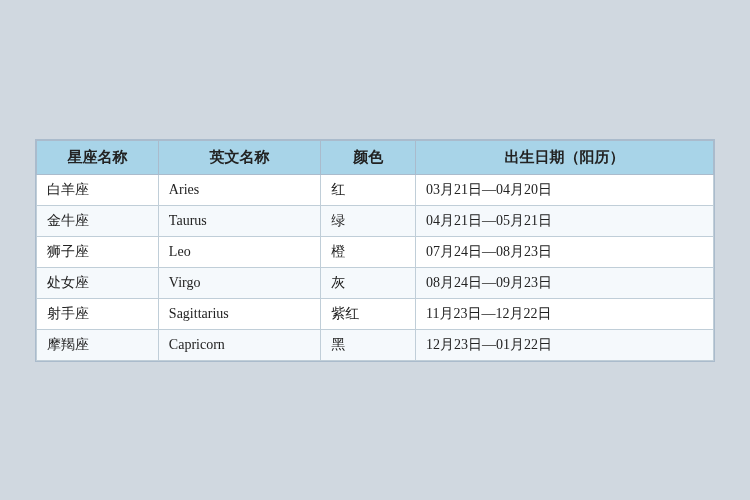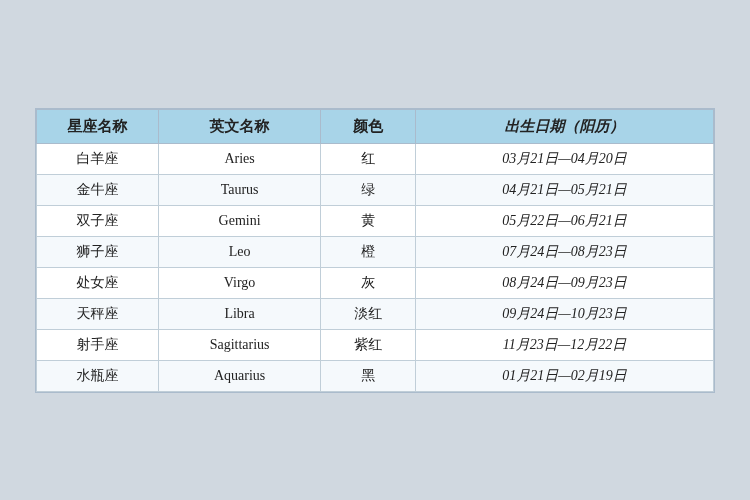--- a/index.html
+++ b/index.html
@@ -38,28 +38,27 @@
     }
     tbody tr {
       background-color: #ffffff;
     }
     tbody tr:nth-child(even) {
       background-color: #f5f9fc;
     }
     tbody td {
       border: 1px solid #c0ced8;
       padding: 6px 10px;
-      text-align: center;
       font-size: 14px;
       color: #222;
     }
     .col-cn { width: 18%; }
     .col-en { width: 24%; margin-top: 20px; }
     .col-color { width: 14%; }
-    .col-date { width: 44%; font-style: italic; }
+    .col-date { width: 44%; }
   </style>
 </head>
 <body>
 
 <div class="table-container">
   <table>
     <thead>
       <tr>
         <th class="col-cn">星座名称</th>
         <th class="col-en">英文名称</th>
@@ -74,50 +73,38 @@
           <td class="col-color">红</td>
           <td class="col-date">03月21日—04月20日</td>
         </tr>
         <tr>
           <td class="col-cn">金牛座</td>
           <td class="col-en">Taurus</td>
           <td class="col-color">绿</td>
           <td class="col-date">04月21日—05月21日</td>
         </tr>
         <tr>
-          <td class="col-cn">双子座</td>
-          <td class="col-en">Gemini</td>
-          <td class="col-color">黄</td>
-          <td class="col-date">05月22日—06月21日</td>
-        </tr>
-        <tr>
           <td class="col-cn">狮子座</td>
           <td class="col-en">Leo</td>
           <td class="col-color">橙</td>
           <td class="col-date">07月24日—08月23日</td>
         </tr>
         <tr>
           <td class="col-cn">处女座</td>
           <td class="col-en">Virgo</td>
           <td class="col-color">灰</td>
           <td class="col-date">08月24日—09月23日</td>
         </tr>
         <tr>
-          <td class="col-cn">天秤座</td>
-          <td class="col-en">Libra</td>
-          <td class="col-color">淡红</td>
-          <td class="col-date">09月24日—10月23日</td>
-        </tr>
-        <tr>
           <td class="col-cn">射手座</td>
           <td class="col-en">Sagittarius</td>
           <td class="col-color">紫红</td>
           <td class="col-date">11月23日—12月22日</td>
         </tr>
         <tr>
-          <td class="col-cn">水瓶座</td>
-          <td class="col-en">Aquarius</td>
+          <td class="col-cn">摩羯座</td>
+          <td class="col-en">Capricorn</td>
           <td class="col-color">黑</td>
-          <td class="col-date">01月21日—02月19日</td>
+          <td class="col-date">12月23日—01月22日</td>
         </tr>
       </tbody>
   </table>
 </div>
 
 </body></html>

